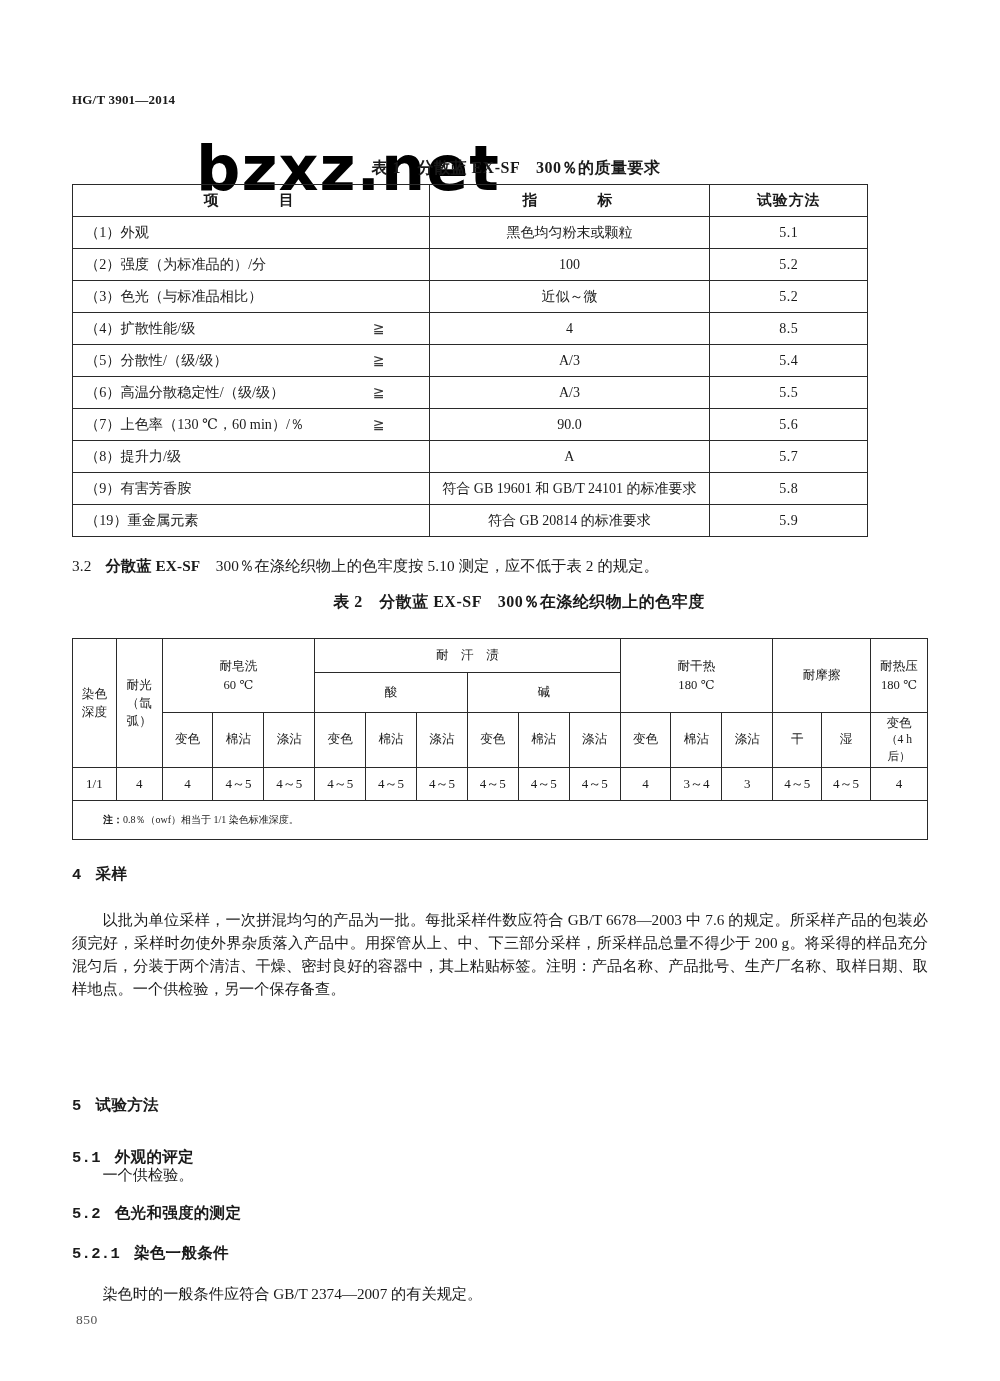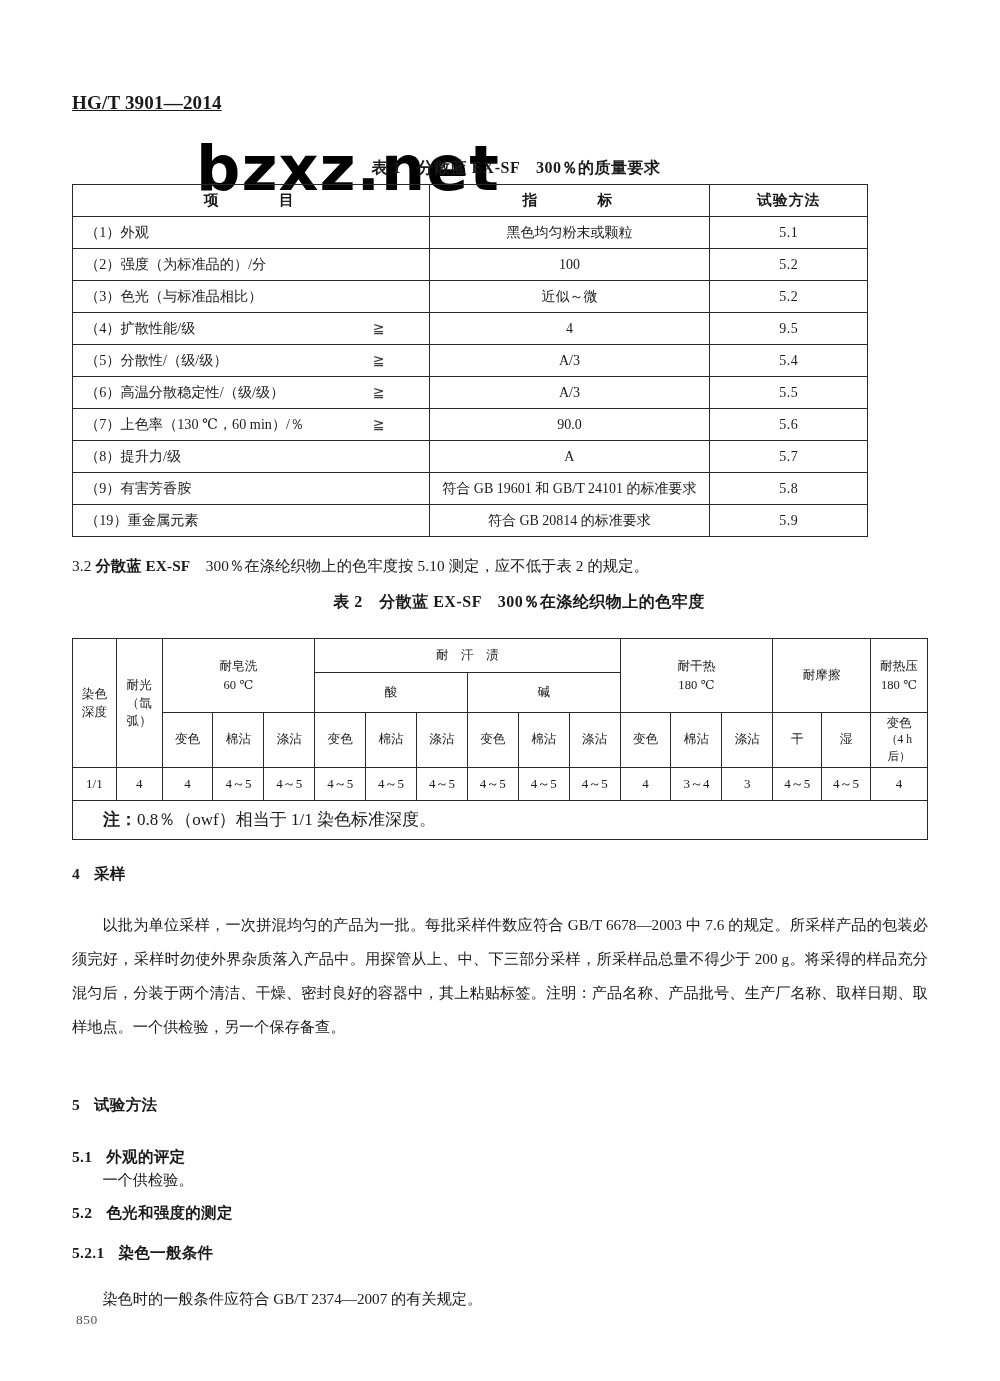--- a/index.html
+++ b/index.html
@@ -37,23 +37,22 @@
 
   .content { position: relative; z-index: 2; }
 
   
   .runhead {
     position: absolute;
     left: 72px;
     top: 92px;
     font-family: "Liberation Serif", serif;
     font-weight: bold;
-    font-size: 19px;
+    font-size: 13px;
     letter-spacing: .2px;
-    text-decoration: underline;
   }
 
   
   .tbl-caption {
     position: absolute;
     width: 1000px;
     text-align: center;
     font-weight: bold;
     font-size: 16px;
     letter-spacing: .5px;
@@ -106,64 +105,64 @@
   #table1 .method { font-size: 14px; letter-spacing: .5px; }
 
   
   .clause {
     position: absolute;
     font-size: 15.3px;
     letter-spacing: .1px;
     white-space: nowrap;
   }
   #clause32 { left: 72px; top: 556px; }
-  #clause32 .num { font-weight: normal; margin-right: 4px; }
+  #clause32 .num { font-weight: normal; margin-right: 14px; }
   #clause32 b { font-weight: bold; }
 
   
   #table2 {
     left: 72px;
     top: 638px;
     width: 856px;
     font-size: 12.6px;
   }
   #table2 td { padding: 1px 2px; }
   #table2 .g1 { height: 34px; }
   #table2 .g2 { height: 40px; }
   #table2 .stub { width: 38px; line-height: 1.45; }
   #table2 .light { width: 40px; line-height: 1.45; }
   #table2 .sub { height: 46px; }
   #table2 .datarow td { height: 30px; font-size: 13px; }
   #table2 .note {
     text-align: left;
     padding: 6px 0 6px 30px;
-    font-size: 17px;
+    font-size: 10px;
     height: 26px;
     margin-top: 36px;
   }
   #table2 .note b { font-weight: bold; }
   #table2 .two-line { line-height: 1.45; }
   #table2 .small-paren { font-size: 11.6px; }
 
   
   .h1 {
     position: absolute;
     left: 72px;
     font-weight: bold;
     font-size: 15.5px;
-    font-family: Liberation Serif, serif;
+    font-family: Liberation Mono, monospace;
     letter-spacing: .3px;
   }
   .h1 .n { margin-right: 14px; font-weight: bold; }
   .para {
     position: absolute;
     left: 72px;
     width: 856px;
     font-size: 15.2px;
-    line-height: 34px;
+    line-height: 23px;
     text-align: justify;
     text-justify: inter-ideograph;
   }
   .para.indent { text-indent: 2em; }
 
   .pagenum {
     position: absolute;
     left: 76px;
     top: 1312px;
     font-size: 13.5px;
@@ -208,21 +207,21 @@
           <td class="method">5.2</td>
         </tr>
         <tr>
           <td class="item"><span>（3）色光（与标准品相比）</span><span class="ge"></span></td>
           <td class="spec">近似～微</td>
           <td class="method">5.2</td>
         </tr>
         <tr>
           <td class="item"><span>（4）扩散性能/级</span><span class="ge">≧</span></td>
           <td class="spec">4</td>
-          <td class="method">9.5</td>
+          <td class="method">8.5</td>
         </tr>
         <tr>
           <td class="item"><span>（5）分散性/（级/级）</span><span class="ge">≧</span></td>
           <td class="spec">A/3</td>
           <td class="method">5.4</td>
         </tr>
         <tr>
           <td class="item"><span>（6）高温分散稳定性/（级/级）</span><span class="ge">≧</span></td>
           <td class="spec">A/3</td>
           <td class="method">5.5</td>

